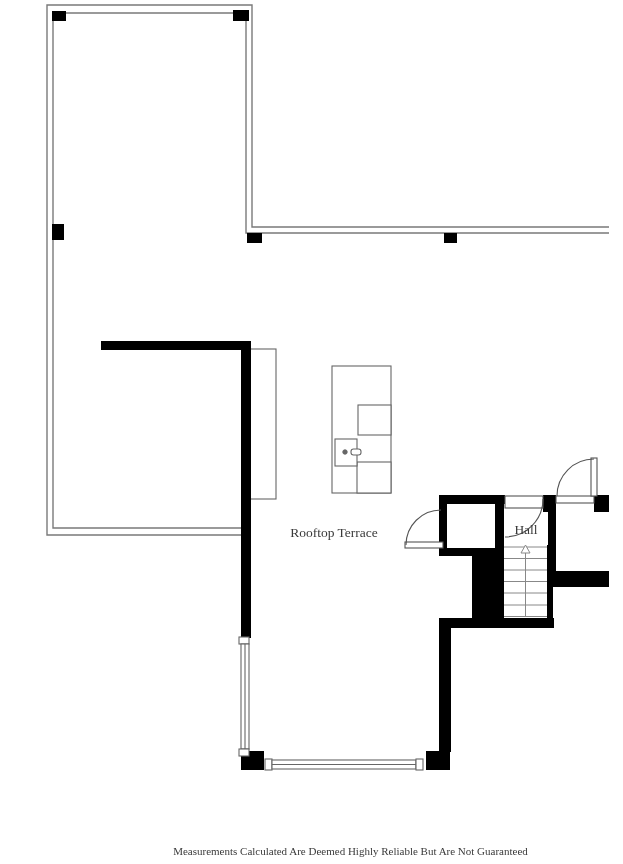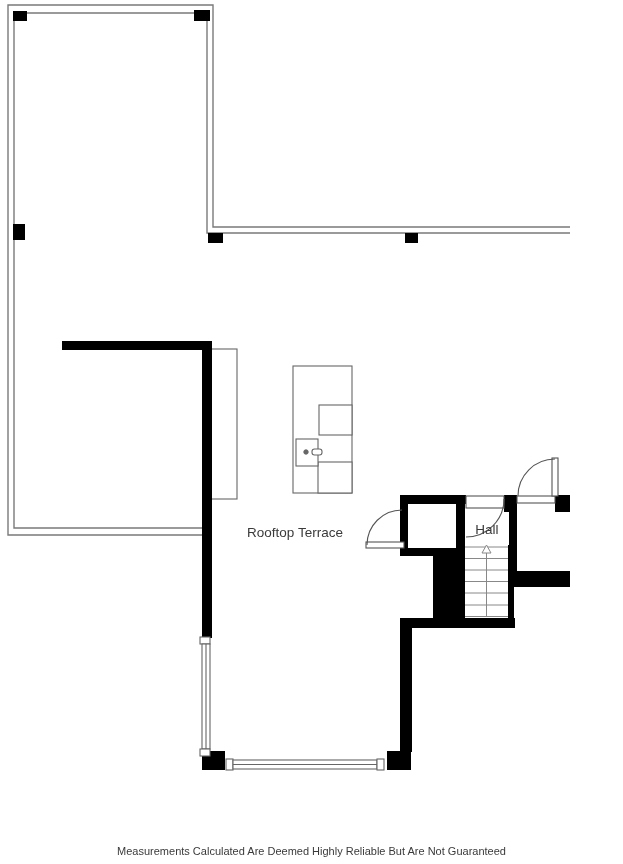--- a/index.html
+++ b/index.html
@@ -1,21 +1,22 @@
 <!DOCTYPE html>
 <html><head>
 <meta charset="utf-8">
 <style>
   html,body{margin:0;padding:0;background:#ffffff;}
   .page{
     position:relative;
     width:570px;height:864px;
     background:#ffffff;
-    font-family:Liberation Sans, sans-serif;
+    font-family:Liberation Serif, serif;
     overflow:hidden;
+    margin-left:39px;
   }
   svg{display:block}
   .boundary{fill:none;stroke-width:1.4}
   .walls{stroke:none}
   .fixture{fill:#ffffff;stroke-width:1.1}
   .fixture-line{fill:none;stroke-width:1.1}
   .stairline{fill:none;stroke-width:1}
   .arrowhead{fill:#ffffff;stroke-width:1}
   .roomtext{font-size:13.5px}
   .disclaimer{font-size:11px}

